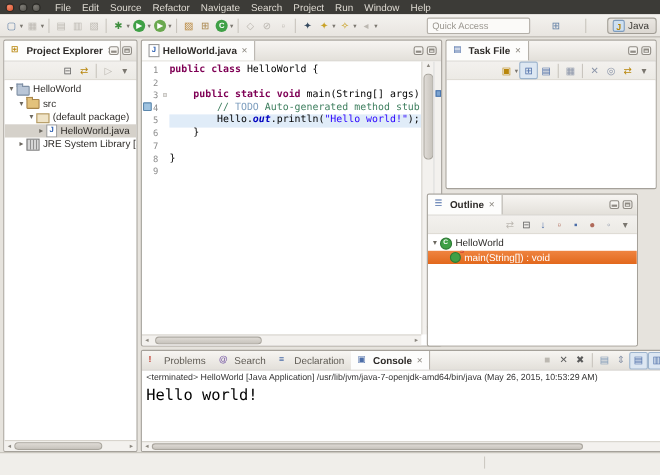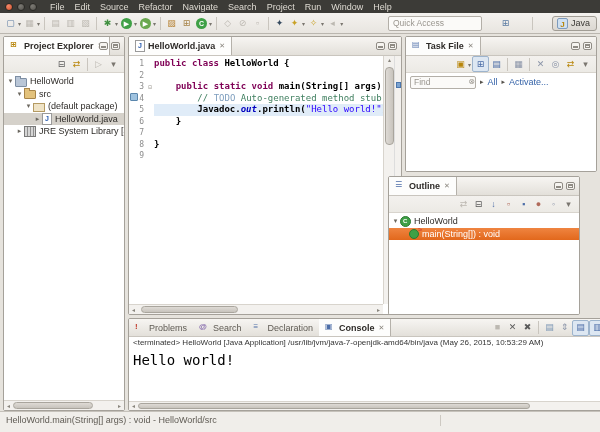--- a/index.html
+++ b/index.html
@@ -80,21 +80,21 @@
   .sel-orange{background:linear-gradient(#ef8440,#e2681c);color:#fff;}
   
   .ebody{position:relative;flex:1;background:#fff;}
   .code{position:absolute;left:0;top:0;right:18px;bottom:10px;overflow:hidden;padding-top:2px;background:#fff;}
   .cline{display:flex;height:11.5px;font-family:"DejaVu Sans Mono","Liberation Mono",monospace;font-size:9px;white-space:pre;}
   .lnum{width:15px;text-align:right;color:#8c8c8c;font-size:8px;flex:none;padding-right:2px;line-height:11.5px;}
   .fold{width:8px;flex:none;color:#9a968f;font-size:6px;line-height:11px;text-align:center;}
   .ctext{flex:1;line-height:11.5px;}
   .cline.hl .ctext{background:#e0ecf8;}
   .seg-kw{color:#7f0055;font-weight:bold;}
-  .seg-pl{color:#000;font-weight:bold;}
+  .seg-pl{color:#000;}
   .seg-cm{color:#3f7f5f;}
   .seg-td{color:#7f9fbf;}
   .seg-sf{color:#0000c0;font-weight:bold;font-style:italic;}
   .seg-st{color:#2a00ff;}
   .gmark{position:absolute;left:1px;top:37px;width:6px;height:6px;background:#9fc3e0;border:1px solid #5b87ad;border-radius:1px;}
   
   .vsb{position:absolute;right:6px;top:0;bottom:10px;width:12px;background:#f3f1ee;border-left:1px solid #d8d4cd;box-sizing:border-box;}
   .vsb .thumb{position:absolute;left:1px;right:1px;background:linear-gradient(90deg,#dedad5,#c8c4bd);border:1px solid #a9a59d;border-radius:4px;}
   .ruler{position:absolute;right:0;top:0;bottom:10px;width:6px;background:#f3f1ee;border-left:1px solid #ddd;}
   .rmark{position:absolute;left:1px;width:3px;height:4px;background:#7ba3d0;border:1px solid #4b76ad;}
@@ -307,21 +307,21 @@
       <span class="pbtn pbtn-min"></span>
       <span class="pbtn pbtn-max"></span>
     </span>
   </div>
   <div class="ebody">
     <div class="code">
         <div class="cline"><span class="lnum">1</span><span class="fold"></span><span class="ctext"><span class="seg-kw">public</span><span class="seg-pl"> </span><span class="seg-kw">class</span><span class="seg-pl"> HelloWorld {</span></span></div>
         <div class="cline"><span class="lnum">2</span><span class="fold"></span><span class="ctext"></span></div>
         <div class="cline"><span class="lnum">3</span><span class="fold">⊟</span><span class="ctext"><span class="seg-pl">    </span><span class="seg-kw">public</span><span class="seg-pl"> </span><span class="seg-kw">static</span><span class="seg-pl"> </span><span class="seg-kw">void</span><span class="seg-pl"> main(String[] args) {</span></span></div>
         <div class="cline"><span class="lnum">4</span><span class="fold"></span><span class="ctext"><span class="seg-pl">        </span><span class="seg-cm">// </span><span class="seg-td">TODO</span><span class="seg-cm"> Auto-generated method stub</span></span></div>
-        <div class="cline hl"><span class="lnum">5</span><span class="fold"></span><span class="ctext"><span class="seg-pl">        Javadoc.</span><span class="seg-sf">out</span><span class="seg-pl">.println(</span><span class="seg-st">"Hello world!"</span><span class="seg-pl">);</span></span></div>
+        <div class="cline hl"><span class="lnum">5</span><span class="fold"></span><span class="ctext"><span class="seg-pl">        Hello.</span><span class="seg-sf">out</span><span class="seg-pl">.println(</span><span class="seg-st">"Hello world!"</span><span class="seg-pl">);</span></span></div>
         <div class="cline"><span class="lnum">6</span><span class="fold"></span><span class="ctext"><span class="seg-pl">    }</span></span></div>
         <div class="cline"><span class="lnum">7</span><span class="fold"></span><span class="ctext"></span></div>
         <div class="cline"><span class="lnum">8</span><span class="fold"></span><span class="ctext"><span class="seg-pl">}</span></span></div>
         <div class="cline"><span class="lnum">9</span><span class="fold"></span><span class="ctext"></span></div>
       </div>
     <span class="gmark"></span>
     <div class="vsb">
       <span class="sba" style="left:1px;top:0;">▴</span>
         <span class="sba" style="left:1px;bottom:0;">▾</span>
       <span class="thumb" style="top:11px;height:76px;"></span>
@@ -373,30 +373,20 @@
       <span class="tbi">
         <span class="g" style="color: rgb(138, 148, 168);">◎</span>
       </span>
       <span class="tbi">
         <span class="g" style="color: rgb(184, 134, 11);">⇄</span>
       </span>
       <span class="tbi">
         <span class="g" style="color: rgb(122, 118, 111);">▾</span>
       </span>
     </div>
-  <div class="findrow">
-    <span class="findwrap">
-      <input class="find" type="text" placeholder="Find" style="">
-      <span class="findclear">⊗</span>
-    </span>
-    <span class="bullet">▸</span>
-    <span class="tllink">All</span>
-    <span class="bullet">▸</span>
-    <span class="tllink">Activate...</span>
-  </div>
   <div class="tl-body"></div>
 </div>
 
 <div class="panel" style="left:388px;top:176px;width:192px;height:139px;">
   <div class="phead">
     <div class="tabs">
         <span class="tab active">
           <span class="ic ic-outline"></span>
           <span>Outline</span>
           <span class="tclose">✕</span>
@@ -519,15 +509,14 @@
     </div>
     <div class="hsb" style="left:0;right:10px;bottom:0;height:9px;">
       <span class="sba" style="left:0;top:0;">◂</span>
         <span class="sba" style="right:0;top:0;">▸</span>
       <span class="thumb" style="left:9px;width:390px;"></span>
     </div>
   </div>
 </div>
 
 <div class="statusbar">
-  <span class="txt">HelloWorld.main(String[] args) : void - HelloWorld/src</span>
   <span class="sbdiv"></span>
 </div>
 
 </body></html>

